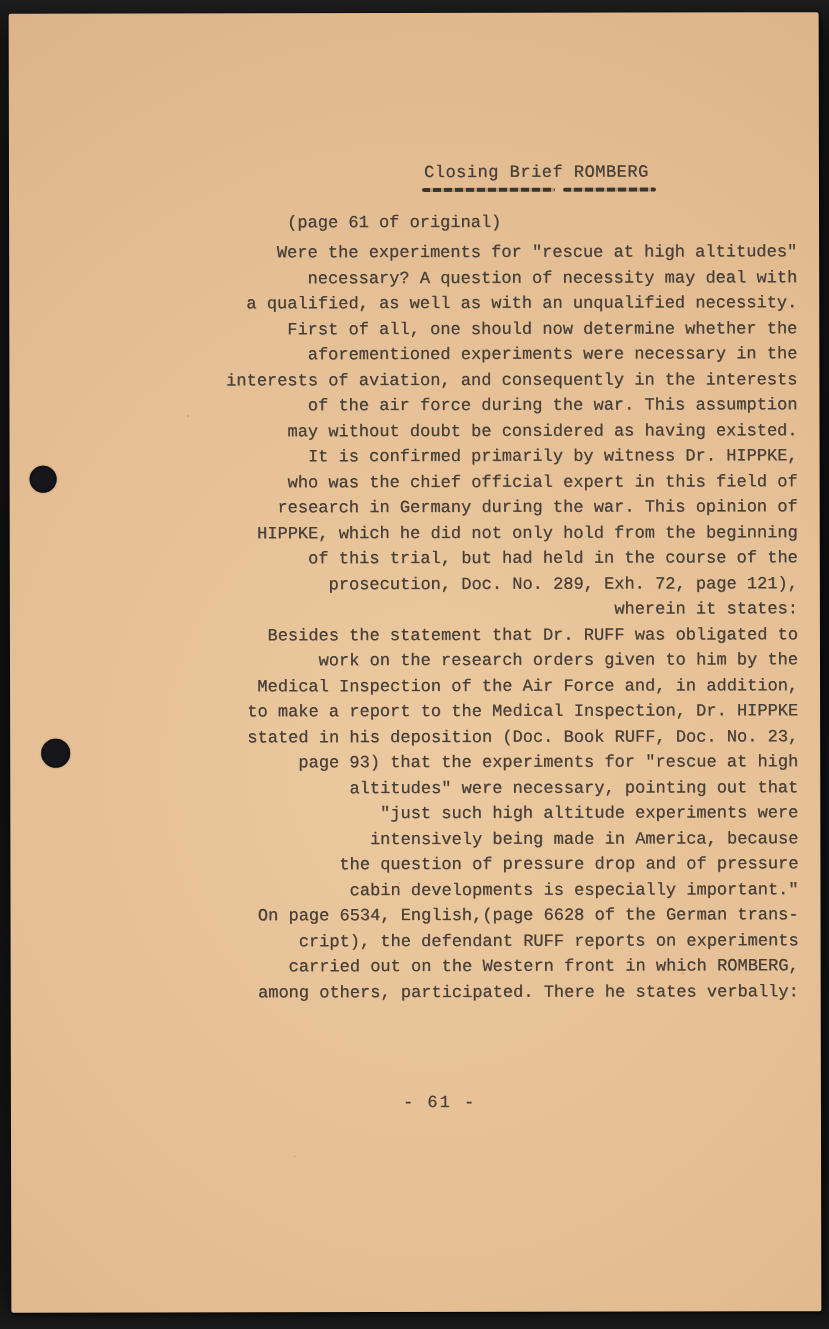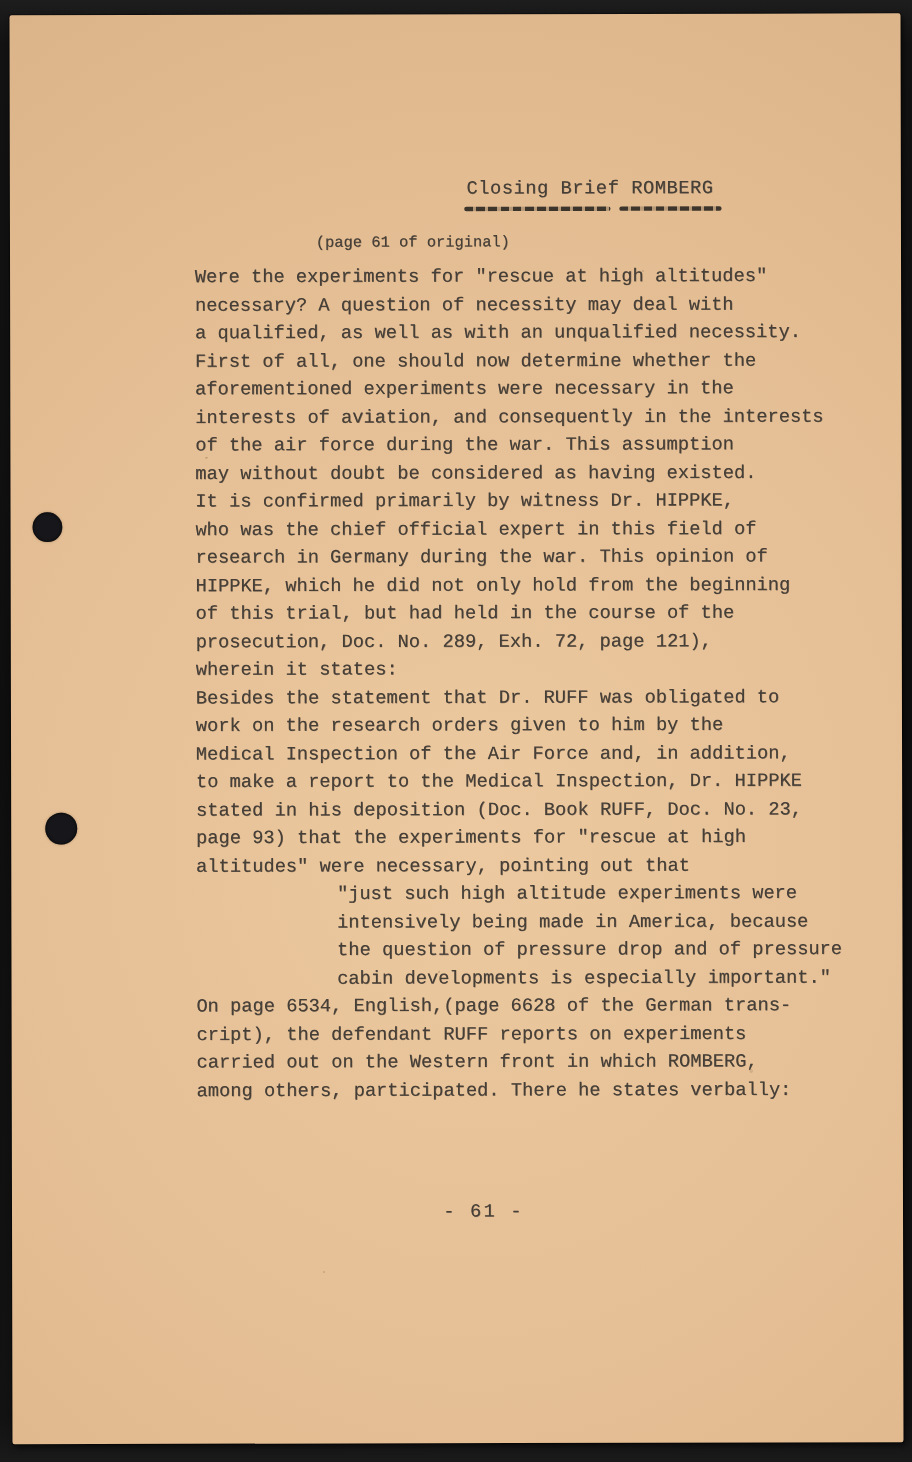--- a/index.html
+++ b/index.html
@@ -17,20 +17,21 @@
   }
   body {
     background: var(--background);
     position: relative;
     overflow: hidden;
   }
   .scan-bed {
     position: absolute; inset: 0;
     background:
       linear-gradient(180deg, #1d1d1d 0%, #121212 3%, #0e0e0e 50%, #121212 97%, #1a1a1a 100%);
+    text-align: right;
   }
   .paper {
     position: absolute;
     left: 10px; top: 13px;
     width: 810px; height: 1299px;
     background:
       radial-gradient(120% 85% at 52% 58%, var(--paper_light) 0%, var(--paper) 55%, var(--paper_dark) 100%);
     border-radius: 2px;
     box-shadow: 0 0 0 1px rgba(0,0,0,0.35), 2px 3px 6px rgba(0,0,0,0.6);
     transform: rotate(-0.12deg);
@@ -66,21 +67,21 @@
       rgba(52,46,38,0.95) 0px, rgba(52,46,38,0.95) 8px,
       rgba(52,46,38,0.25) 8px, rgba(52,46,38,0.25) 11px);
     border-radius: 2px;
   }
   .seg1 { left: 0; width: 133px; }
   .seg2 { left: 141px; width: 93px; }
 
   .page-note {
     position: absolute;
     left: 278px; top: 200px;
-    font-size: 14px;
+    font-size: 17px;
     white-space: nowrap;
   }
   .body-text {
     position: absolute;
     left: 168px; top: 227px;
     width: 620px;
     font-size: 17px;
     line-height: 25.5px;
   }
   .text-line { white-space: pre; }

